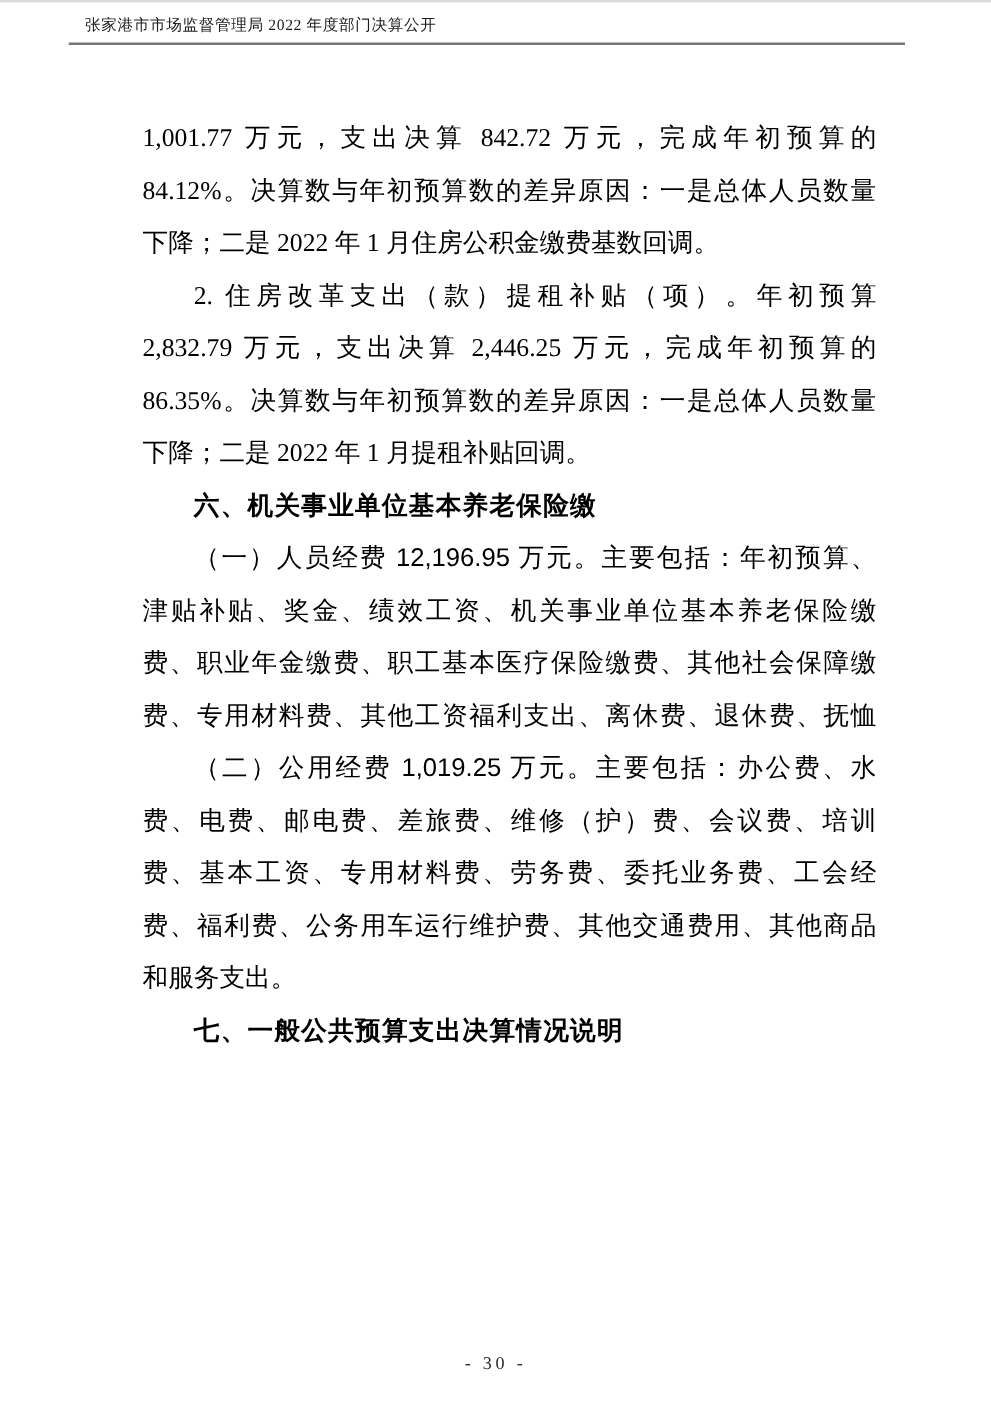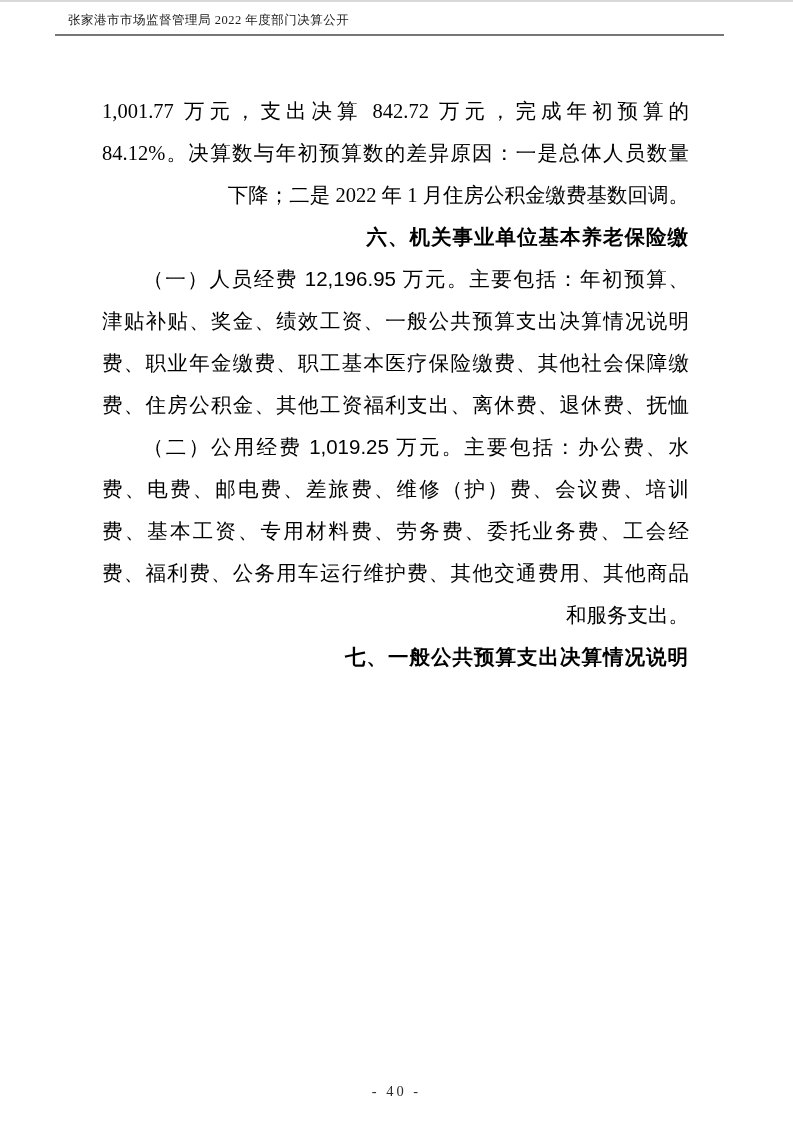--- a/index.html
+++ b/index.html
@@ -29,28 +29,28 @@
     white-space: nowrap;
   }
   .doc-header-rule {
     margin-top: 5px;
     height: 2px;
     background: #767676;
   }
   .doc-body {
     position: absolute;
     top: 88px;
-    left: 102px;
+    left: 114px;
     width: 587px;
   }
   .line {
     height: 42px;
     line-height: 42px;
     font-size: 20.5px;
-    text-align: right;
+    text-align: left;
     white-space: normal;
   }
   .line.j {
     text-align: justify;
     text-align-last: justify;
   }
   .line.ind { text-indent: 2em; }
   .block.heading .line {
     font-weight: 700;
     font-family: "Liberation Sans", sans-serif;
@@ -81,37 +81,43 @@
     <div class="doc-header-title">张家港市市场监督管理局 2022 年度部门决算公开</div>
     <div class="doc-header-rule"></div>
   </header>
 
   <main class="doc-body">
       <div class="block para">
         <div class="line j">1,001.77 万元，支出决算 842.72 万元，完成年初预算的</div>
         <div class="line j">84.12%。决算数与年初预算数的差异原因：一是总体人员数量</div>
         <div class="line">下降；二是 2022 年 1 月住房公积金缴费基数回调。</div>
       </div>
+      <div class="block para">
+        <div class="line j ind">2. 住房改革支出（款）提租补贴（项）。年初预算</div>
+        <div class="line j">2,832.79 万元，支出决算 2,446.25 万元，完成年初预算的</div>
+        <div class="line j">86.35%。决算数与年初预算数的差异原因：一是总体人员数量</div>
+        <div class="line">下降；二是 2022 年 1 月提租补贴回调。</div>
+      </div>
       <div class="block heading">
         <div class="line ind">六、机关事业单位基本养老保险缴</div>
       </div>
       <div class="block para">
         <div class="line j ind"><span>（一）人员经费 </span><span class="num">12,196.95</span><span> 万元。主要包括：年初预算、</span></div>
-        <div class="line j">津贴补贴、奖金、绩效工资、一般公共预算支出决算情况说明</div>
+        <div class="line j">津贴补贴、奖金、绩效工资、机关事业单位基本养老保险缴</div>
         <div class="line j">费、职业年金缴费、职工基本医疗保险缴费、其他社会保障缴</div>
-        <div class="line j">费、住房公积金、其他工资福利支出、离休费、退休费、抚恤</div>
+        <div class="line j">费、专用材料费、其他工资福利支出、离休费、退休费、抚恤</div>
       </div>
       <div class="block para">
         <div class="line j ind"><span>（二）公用经费 </span><span class="num">1,019.25</span><span> 万元。主要包括：办公费、水</span></div>
         <div class="line j">费、电费、邮电费、差旅费、维修（护）费、会议费、培训</div>
         <div class="line j">费、基本工资、专用材料费、劳务费、委托业务费、工会经</div>
         <div class="line j">费、福利费、公务用车运行维护费、其他交通费用、其他商品</div>
         <div class="line">和服务支出。</div>
       </div>
       <div class="block heading">
         <div class="line ind">七、一般公共预算支出决算情况说明</div>
       </div>
     </main>
 
   <footer class="doc-footer">
-    <span class="page-number">- 40 -</span>
+    <span class="page-number">- 30 -</span>
   </footer>
 </div>
 
 </body></html>

